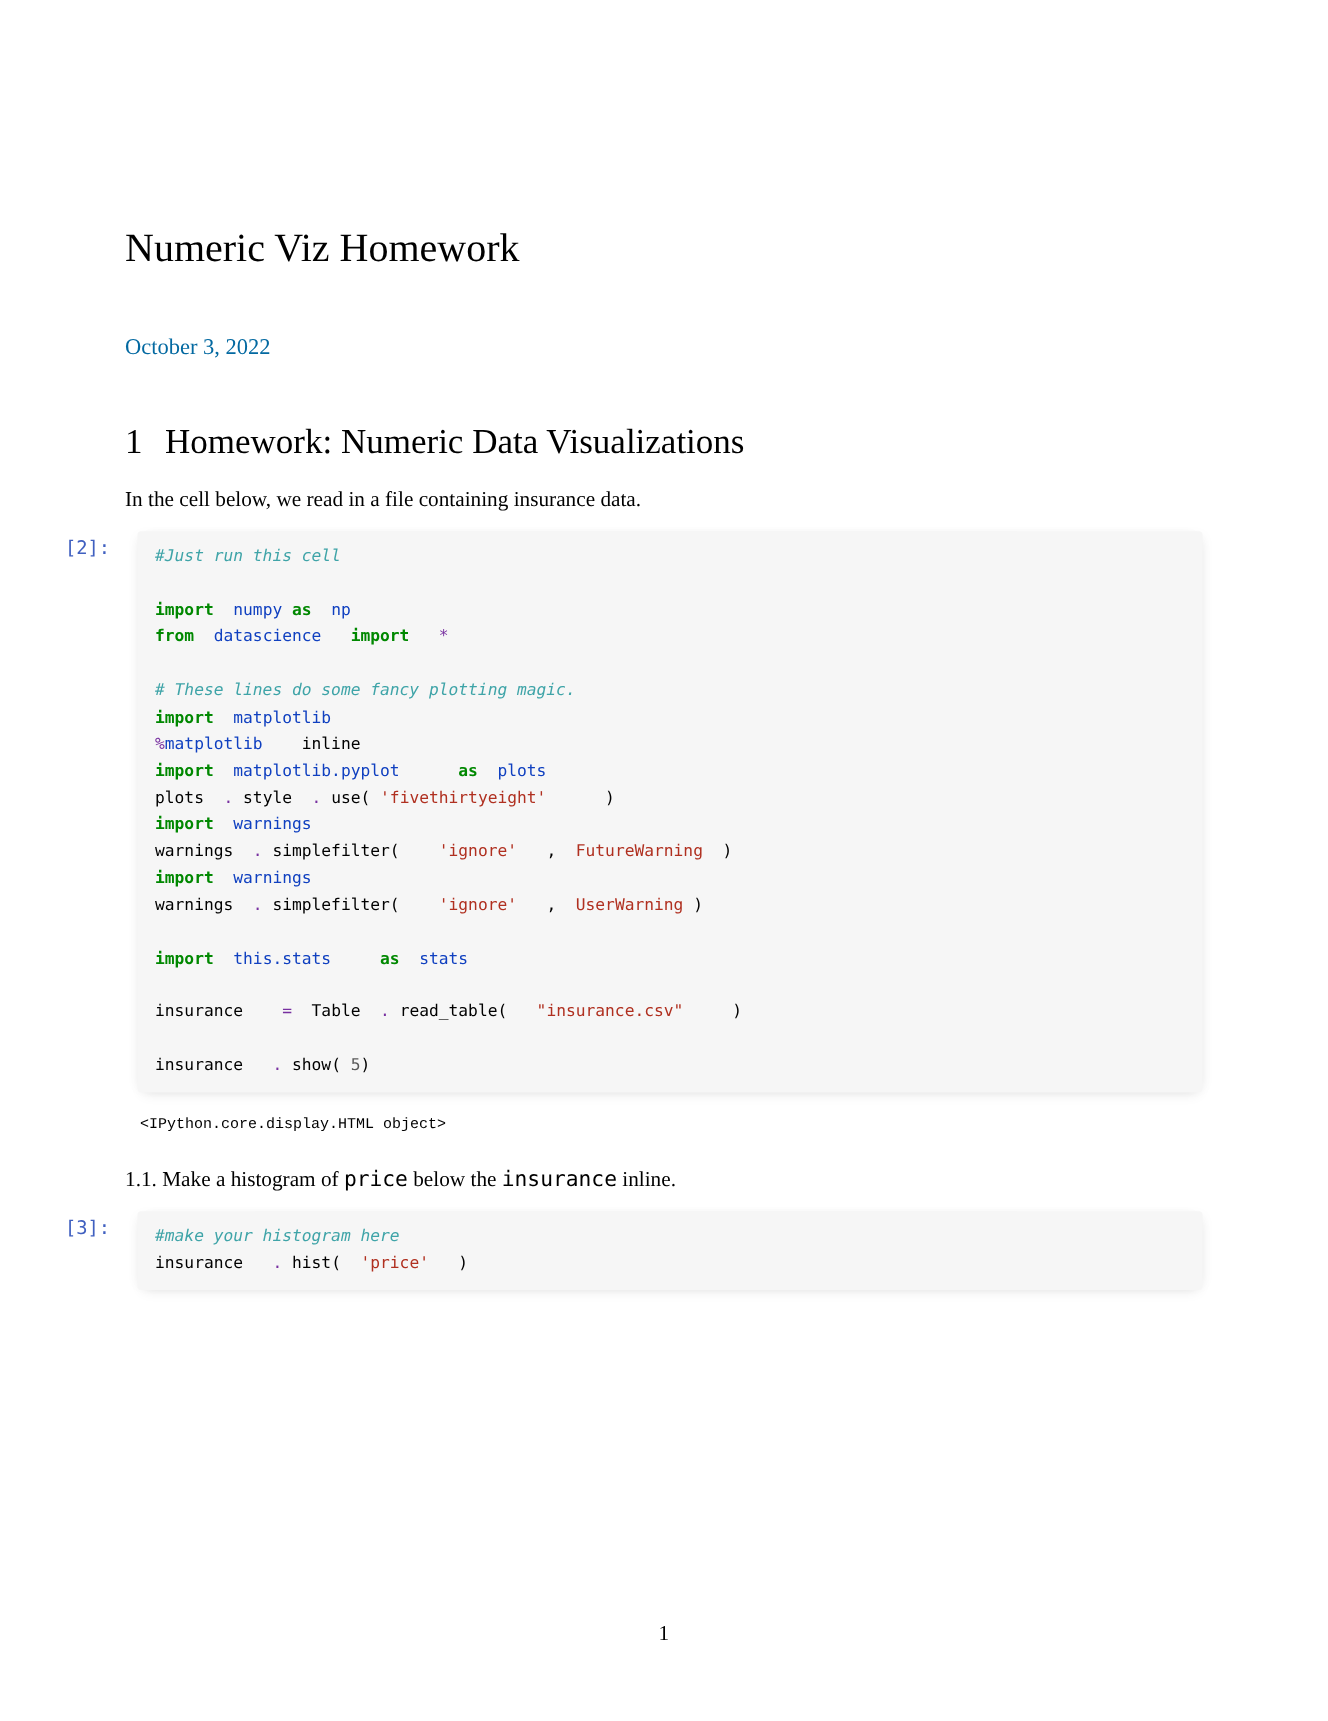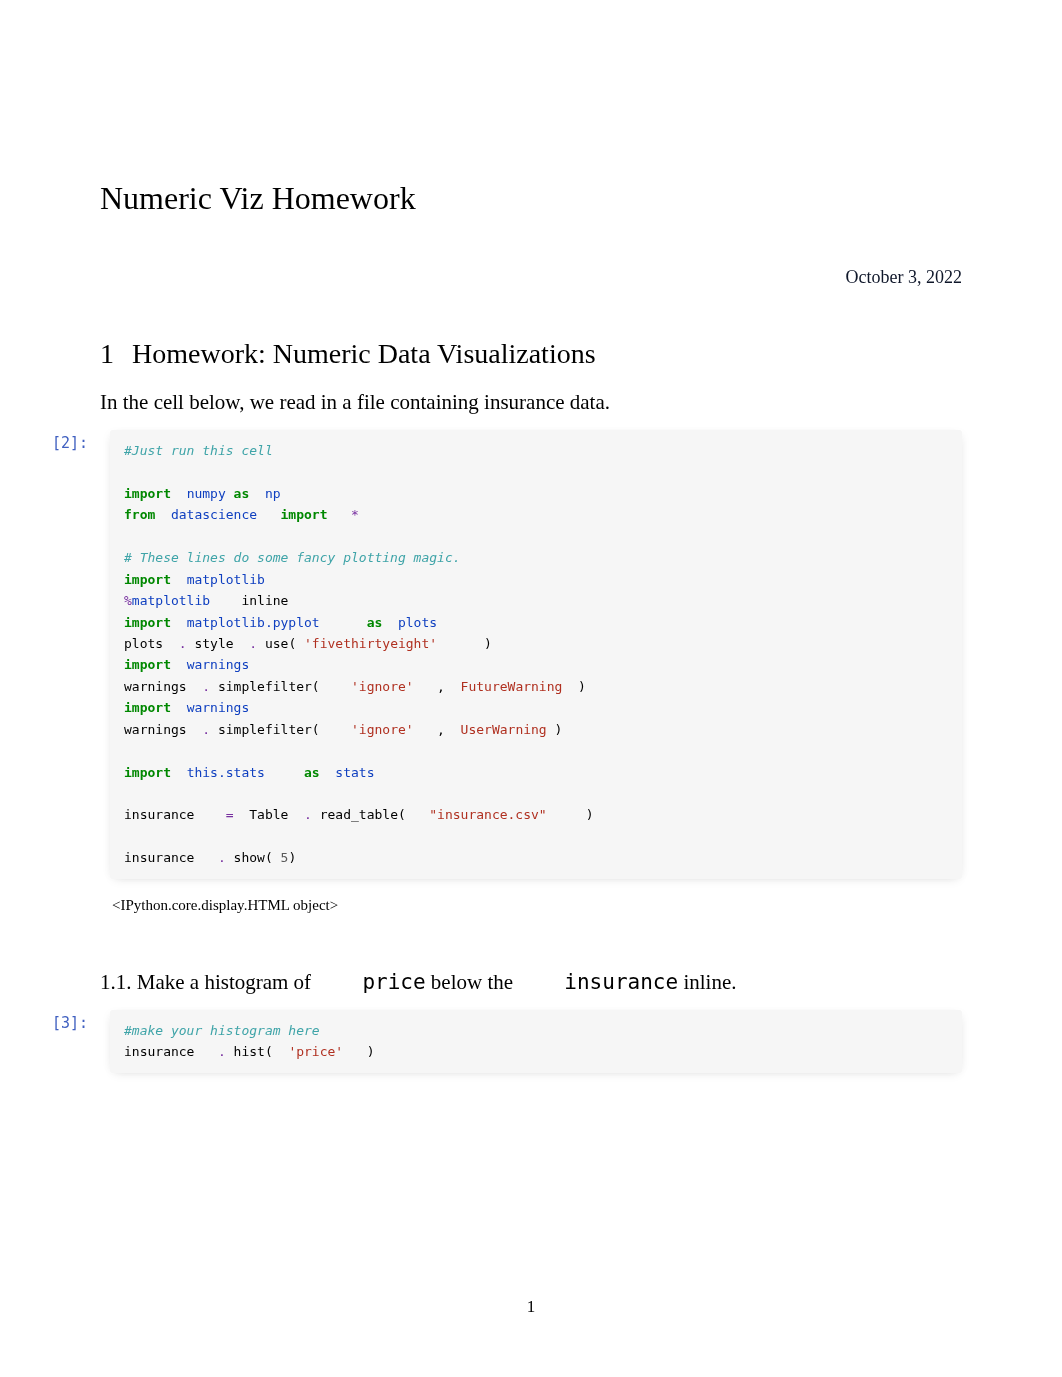--- a/index.html
+++ b/index.html
@@ -19,37 +19,37 @@
       padding: 180px 100px 60px 100px;
     }
     .title {
       text-align: left;
       font-size: 32px;
       font-weight: 400;
       margin-bottom: 50px;
       color: #000;
     }
     .date {
-      text-align: right;
+      text-align: left;
       font-size: 18px;
       margin-bottom: 50px;
-      color: #0f172a;
+      color: #0369a1;
     }
     .section-heading {
       font-size: 28px;
       font-weight: normal;
       margin-bottom: 20px;
       color: #000;
     }
     .section-number {
       display: inline-block;
       margin-right: 18px;
     }
     .body-text {
-      font-size: 21px;
+      font-size: 17px;
       margin-bottom: 15px;
       color: #000;
     }
     .code-cell {
       position: relative;
       margin-left: 10px;
       margin-bottom: 18px;
     }
     .prompt {
       position: absolute;
@@ -64,39 +64,38 @@
       padding: 10px 14px 10px 14px;
       font-family: "DejaVu Sans Mono", Consolas, monospace;
       font-size: 13px;
       line-height: 1.65;
       white-space: pre;
       color: #000;
       border-radius: 3px;
       box-shadow: 0 4px 10px -4px rgba(0,0,0,0.1), 4px 0 10px -4px rgba(0,0,0,0.05), -4px 0 10px -4px rgba(0,0,0,0.05);
     }
     .output-text {
-      font-family: Liberation Serif, serif;
-      font-size: 15px;
+      font-family: Liberation Mono, monospace;
+      font-size: 12px;
       margin-left: 12px;
-      margin-bottom: 56px;
+      margin-bottom: 28px;
       color: #000;
     }
     .subsection-heading {
       font-size: 19px;
       font-weight: bold;
       margin-bottom: 14px;
       color: #000;
     }
     .subsection-number {
       display: inline-block;
       margin-right: 18px;
     }
     .inline-code {
       font-family: "DejaVu Sans Mono", Consolas, monospace;
-      margin-left: 46px;
     }
     .tok-comment { color: #3fa4a8; font-style: italic; }
     .tok-green { color: #008800; font-weight: bold; }
     .tok-blue { color: #1040c0; }
     .tok-red { color: #b03020; }
     .tok-purple { color: #7830a0; }
     .tok-num { color: #5a5a5a; }
     .page-number {
       position: absolute;
       bottom: 60px;

